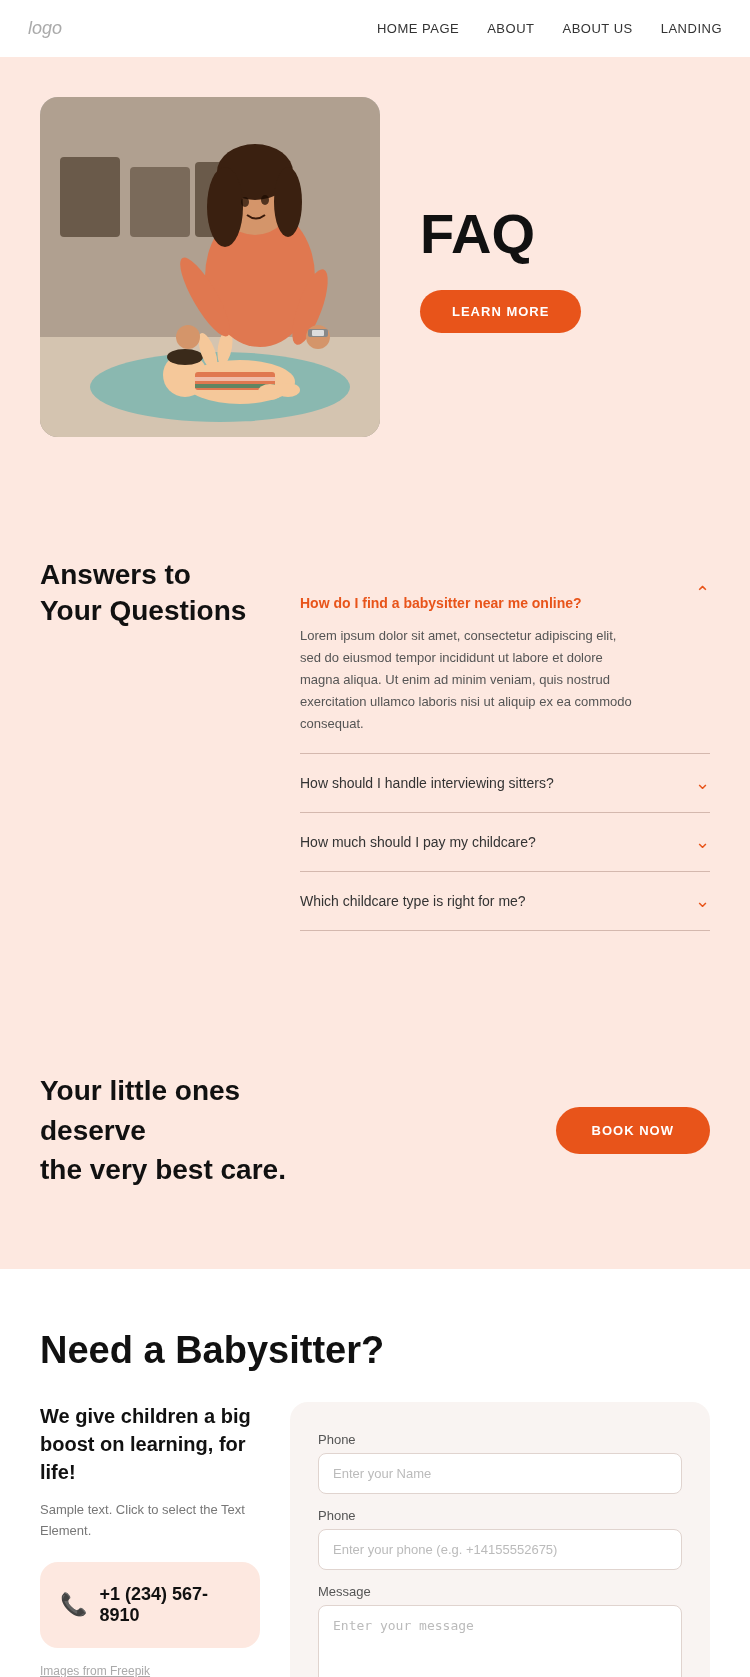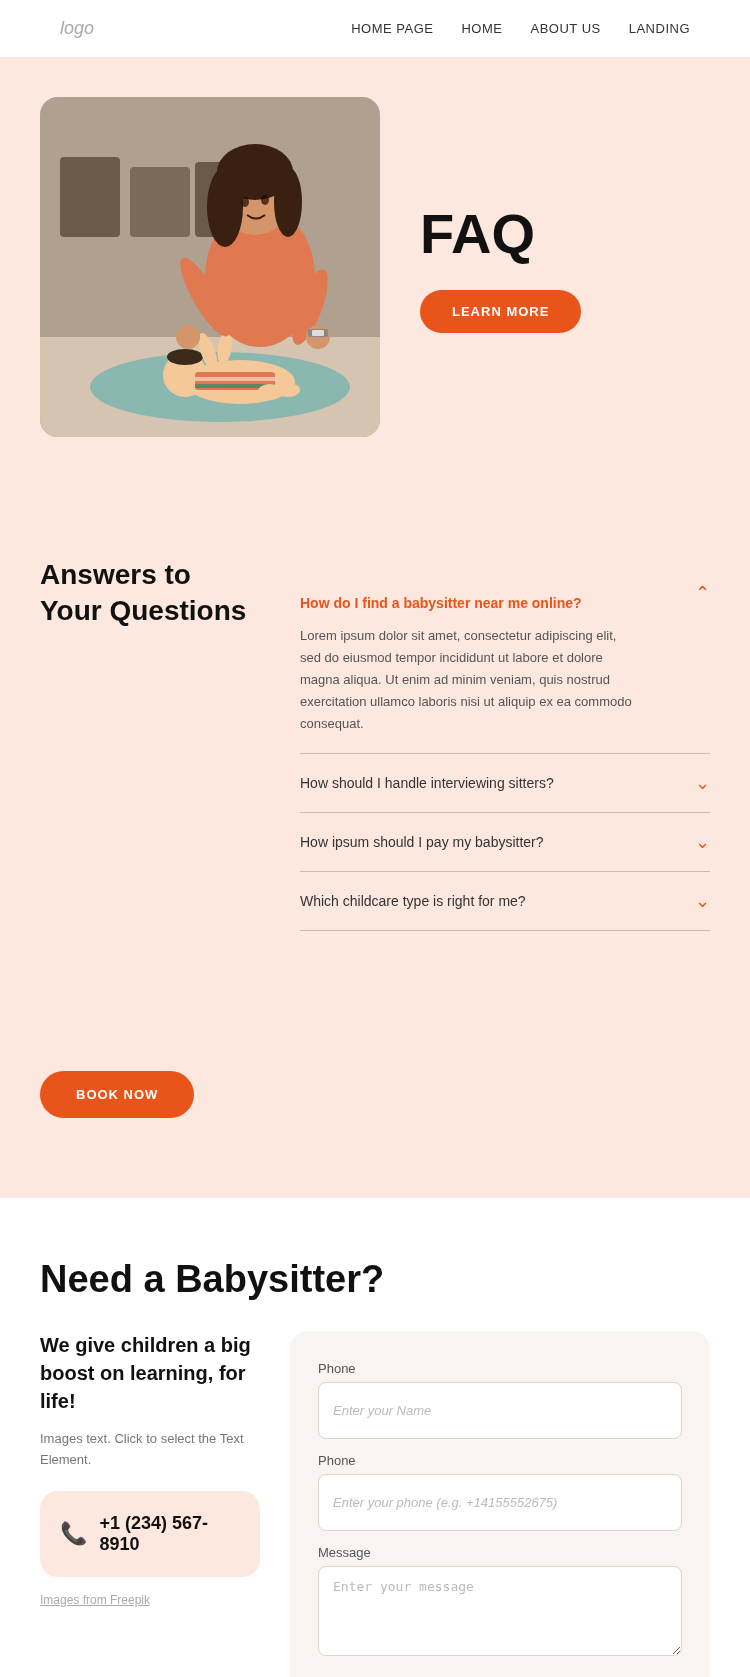--- a/index.html
+++ b/index.html
@@ -1,21 +1,21 @@
 <!DOCTYPE html>
 <html><head>
   <meta charset="utf-8">
   <style>
     * { box-sizing: border-box; margin: 0; padding: 0; }
     body { font-family: 'Arial', sans-serif; background: #fff; width: 750px; }
 
     
     nav {
       display: flex; align-items: center; justify-content: space-between;
-      padding: 18px 60px; background: #fff;
+      padding: 18px 28px; background: #fff;
     }
     .nav-logo { font-size: 18px; color: #aaa; font-style: italic; }
     .nav-links { display: flex; gap: 28px; }
     .nav-link { font-size: 13px; color: #333; text-decoration: none; letter-spacing: 0.5px; cursor: pointer; }
 
     
     .hero-section {
       background: #fde8e0;
       padding: 40px 40px 60px;
       display: flex;
@@ -99,43 +99,43 @@
     .freepik-underline { text-decoration: underline; }
 
     .contact-form-wrap {
       flex: 1;
       background: #f9f4f2; border-radius: 18px;
       padding: 30px 28px;
     }
     .form-group { margin-bottom: 14px; }
     .form-label { font-size: 13px; color: #555; margin-bottom: 6px; display: block; }
     .form-input {
-      width: 100%; padding: 20px 14px; border-radius: 8px;
+      width: 100%; padding: 12px 14px; border-radius: 8px;
       border: 1px solid #e0d4cf; font-size: 13px; color: #333;
-      background: #fff; outline: none; font-style: italic;
+      background: #fff; outline: none;
     }
     .form-input::placeholder { color: #bbb; }
     .form-textarea {
       width: 100%; padding: 12px 14px; border-radius: 8px;
       border: 1px solid #e0d4cf; font-size: 13px; color: #333;
       background: #fff; outline: none; resize: vertical; min-height: 90px;
     }
     .form-textarea::placeholder { color: #bbb; }
     .hero-svg-scene {
       width: 100%; height: 100%;
     }
   </style>
 </head>
 <body>
 
 <nav>
   <span class="nav-logo">logo</span>
   <div class="nav-links">
     <a class="nav-link">HOME PAGE</a>
-    <a class="nav-link">HOME</a>
+    <a class="nav-link">ABOUT</a>
     <a class="nav-link">ABOUT US</a>
     <a class="nav-link">LANDING</a>
   </div>
 </nav>
 
 <section class="hero-section">
   <div class="hero-image-wrap">
     
     <svg class="hero-svg-scene" viewBox="0 0 340 340" xmlns="http://www.w3.org/2000/svg">
 
@@ -213,45 +213,49 @@
 
     <div class="faq-item">
       <div class="faq-question">
         <span class="faq-question-text">How should I handle interviewing sitters?</span>
         <span class="faq-chevron">⌄</span>
       </div>
     </div>
 
     <div class="faq-item">
       <div class="faq-question">
-        <span class="faq-question-text">How ipsum should I pay my babysitter?</span>
+        <span class="faq-question-text">How much should I pay my childcare?</span>
         <span class="faq-chevron">⌄</span>
       </div>
     </div>
 
     <div class="faq-item">
       <div class="faq-question">
         <span class="faq-question-text">Which childcare type is right for me?</span>
         <span class="faq-chevron">⌄</span>
       </div>
     </div>
 
   </div>
 </section>
 
 <section class="cta-section">
+  <div class="cta-text">
+    <span>Your little ones deserve</span><br>
+    <span>the very best care.</span>
+  </div>
   <button class="btn-book-now">BOOK NOW</button>
 </section>
 
 <section class="contact-section">
   <h2 class="contact-title">Need a Babysitter?</h2>
   <div class="contact-inner">
     <div class="contact-left">
       <h3 class="contact-left-heading">We give children a big boost on learning, for life!</h3>
-      <p class="contact-left-text">Images text. Click to select the Text Element.</p>
+      <p class="contact-left-text">Sample text. Click to select the Text Element.</p>
       <div class="phone-card">
         <span class="phone-icon">📞</span>
         <span class="phone-number">+1 (234) 567-8910</span>
       </div>
       <p class="freepik-text">
         <span class="freepik-underline">Images from Freepik</span>
       </p>
     </div>
     <div class="contact-form-wrap">
       <div class="form-group">

